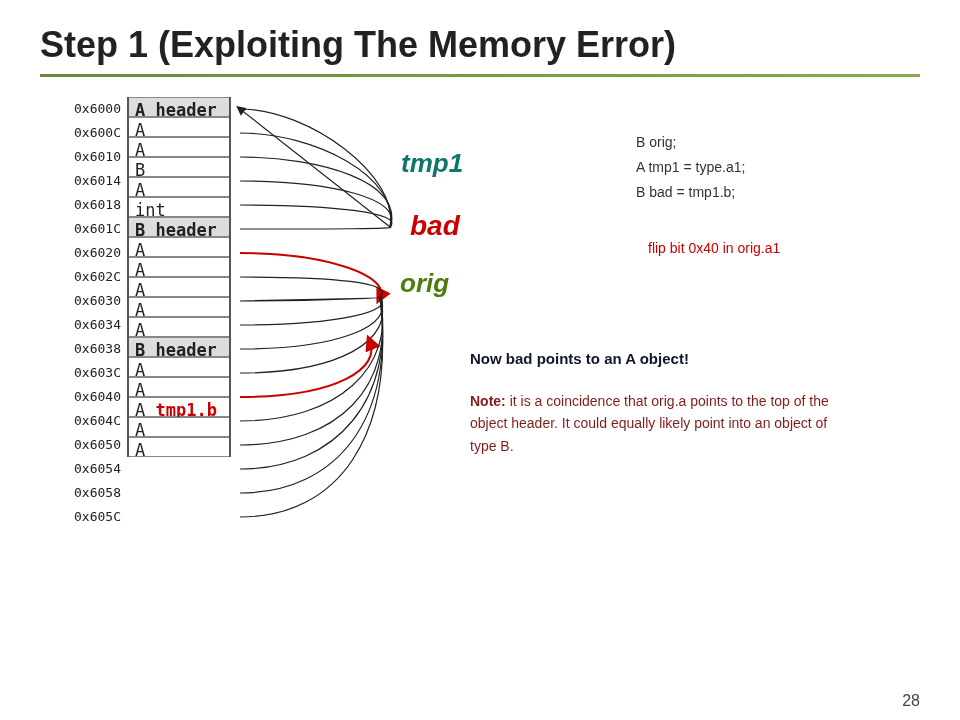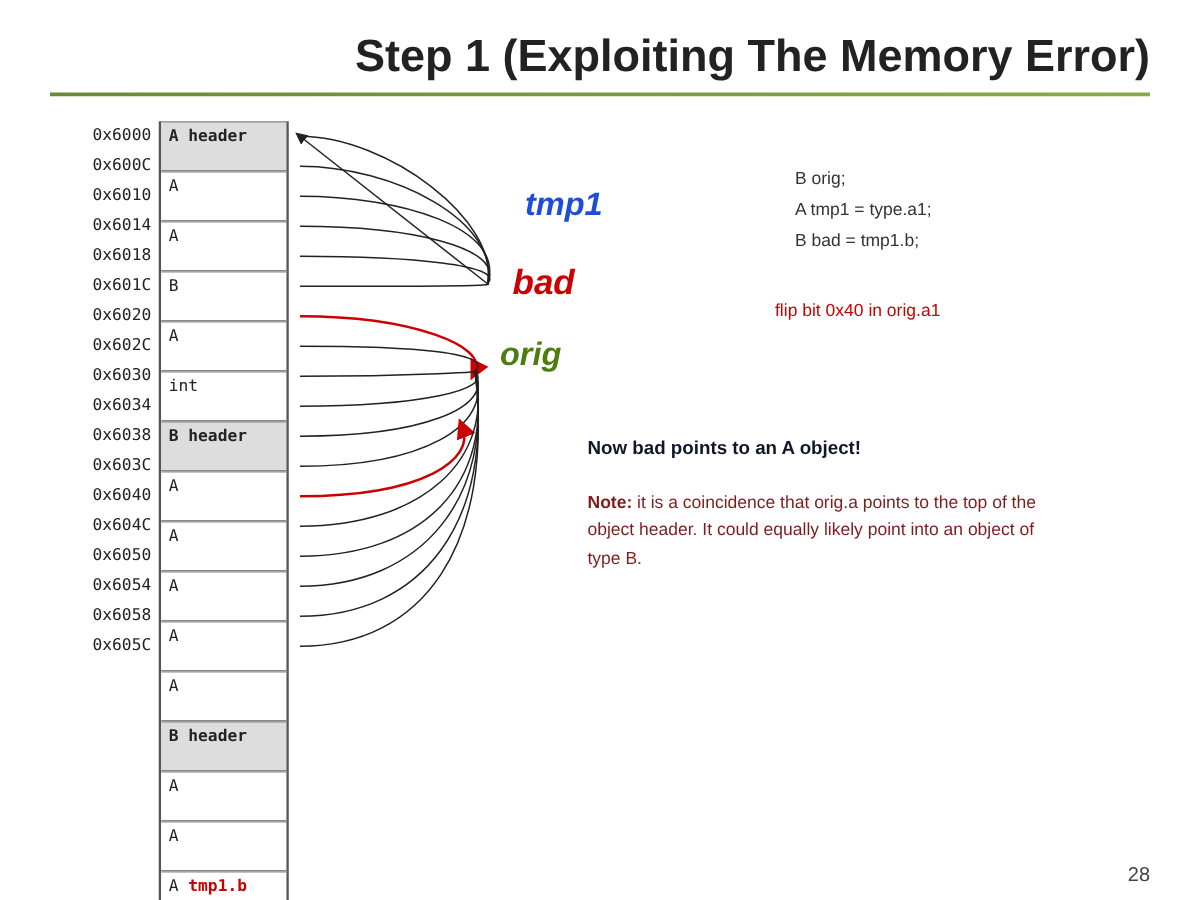--- a/index.html
+++ b/index.html
@@ -9,21 +9,20 @@
       width: 960px;
       height: 720px;
       overflow: hidden;
       position: relative;
     }
     .page-title {
       font-size: 36px;
       font-weight: bold;
       color: #222;
       padding: 24px 40px 8px 40px;
-      text-align: right;
     }
     .title-underline {
       height: 3px;
       background: linear-gradient(to right, #6a8a3a, #8aaa4a);
       margin: 0 40px 20px 40px;
     }
     .main-content {
       display: flex;
       flex-direction: row;
       padding: 0 30px;
@@ -51,24 +50,24 @@
       white-space: nowrap;
     }
     .memory-col {
       display: flex;
       flex-direction: column;
       border-left: 2px solid #555;
       border-right: 2px solid #555;
       position: relative;
     }
     .mem-cell {
-      height: 40px;
+      height: 20px;
       width: 100px;
       line-height: 24px;
-      font-size: 13px;
+      font-size: 17px;
       color: #222;
       font-family: monospace;
       border-top: 1px solid #888;
       border-bottom: 1px solid #888;
       padding-left: 6px;
       background: #fff;
       position: relative;
     }
     .mem-cell.header-cell {
       background: #ddd;
@@ -109,20 +108,21 @@
     .code-block {
       position: absolute;
       font-size: 14px;
       color: #333;
       line-height: 1.6;
     }
     .flip-label {
       position: absolute;
       color: #cc0000;
       font-size: 14px;
+      margin-left: 28px;
     }
     .bad-points {
       position: absolute;
       color: #cc0000;
       font-size: 15px;
       font-weight: bold;
     }
     .note-block {
       position: absolute;
       font-size: 14px;
@@ -238,21 +238,21 @@
       <marker id="arrowhead-blk" markerWidth="8" markerHeight="8" refX="4" refY="4" orient="auto">
         <path d="M0,0 L8,4 L0,8 Z" fill="#222"></path>
       </marker>
     </defs>
 
     <path d="M 320 130 L 170 12" stroke="#222" stroke-width="1.2" fill="none" marker-end="url(#arrowhead-blk)"></path>
   </svg>
 
 </div>
 
-<div class="label-tmp1" style="position:absolute; left:420px; top:148px; font-size:26px; color:#1d4ed8; font-style:italic; font-weight:bold;">tmp1</div>
+<div class="label-tmp1" style="position:absolute; left:401px; top:148px; font-size:26px; color:#0f766e; font-style:italic; font-weight:bold;">tmp1</div>
 <div class="label-bad" style="position:absolute; left:410px; top:210px; font-size:28px; color:#cc0000; font-style:italic; font-weight:bold;">bad</div>
 <div class="label-orig" style="position:absolute; left:400px; top:268px; font-size:26px; color:#4d7c0f; font-style:italic; font-weight:bold;">orig</div>
 
 <div class="code-block" style="position:absolute; left:636px; top:130px; font-size:14px; color:#333; line-height:1.8;">
   <div>B orig;</div>
   <div>A tmp1 = type.a1;</div>
   <div>B bad = tmp1.b;</div>
 </div>
 
 <div class="flip-label" style="position:absolute; left:620px; top:240px; color:#cc0000; font-size:14px;">flip bit 0x40 in orig.a1</div>

